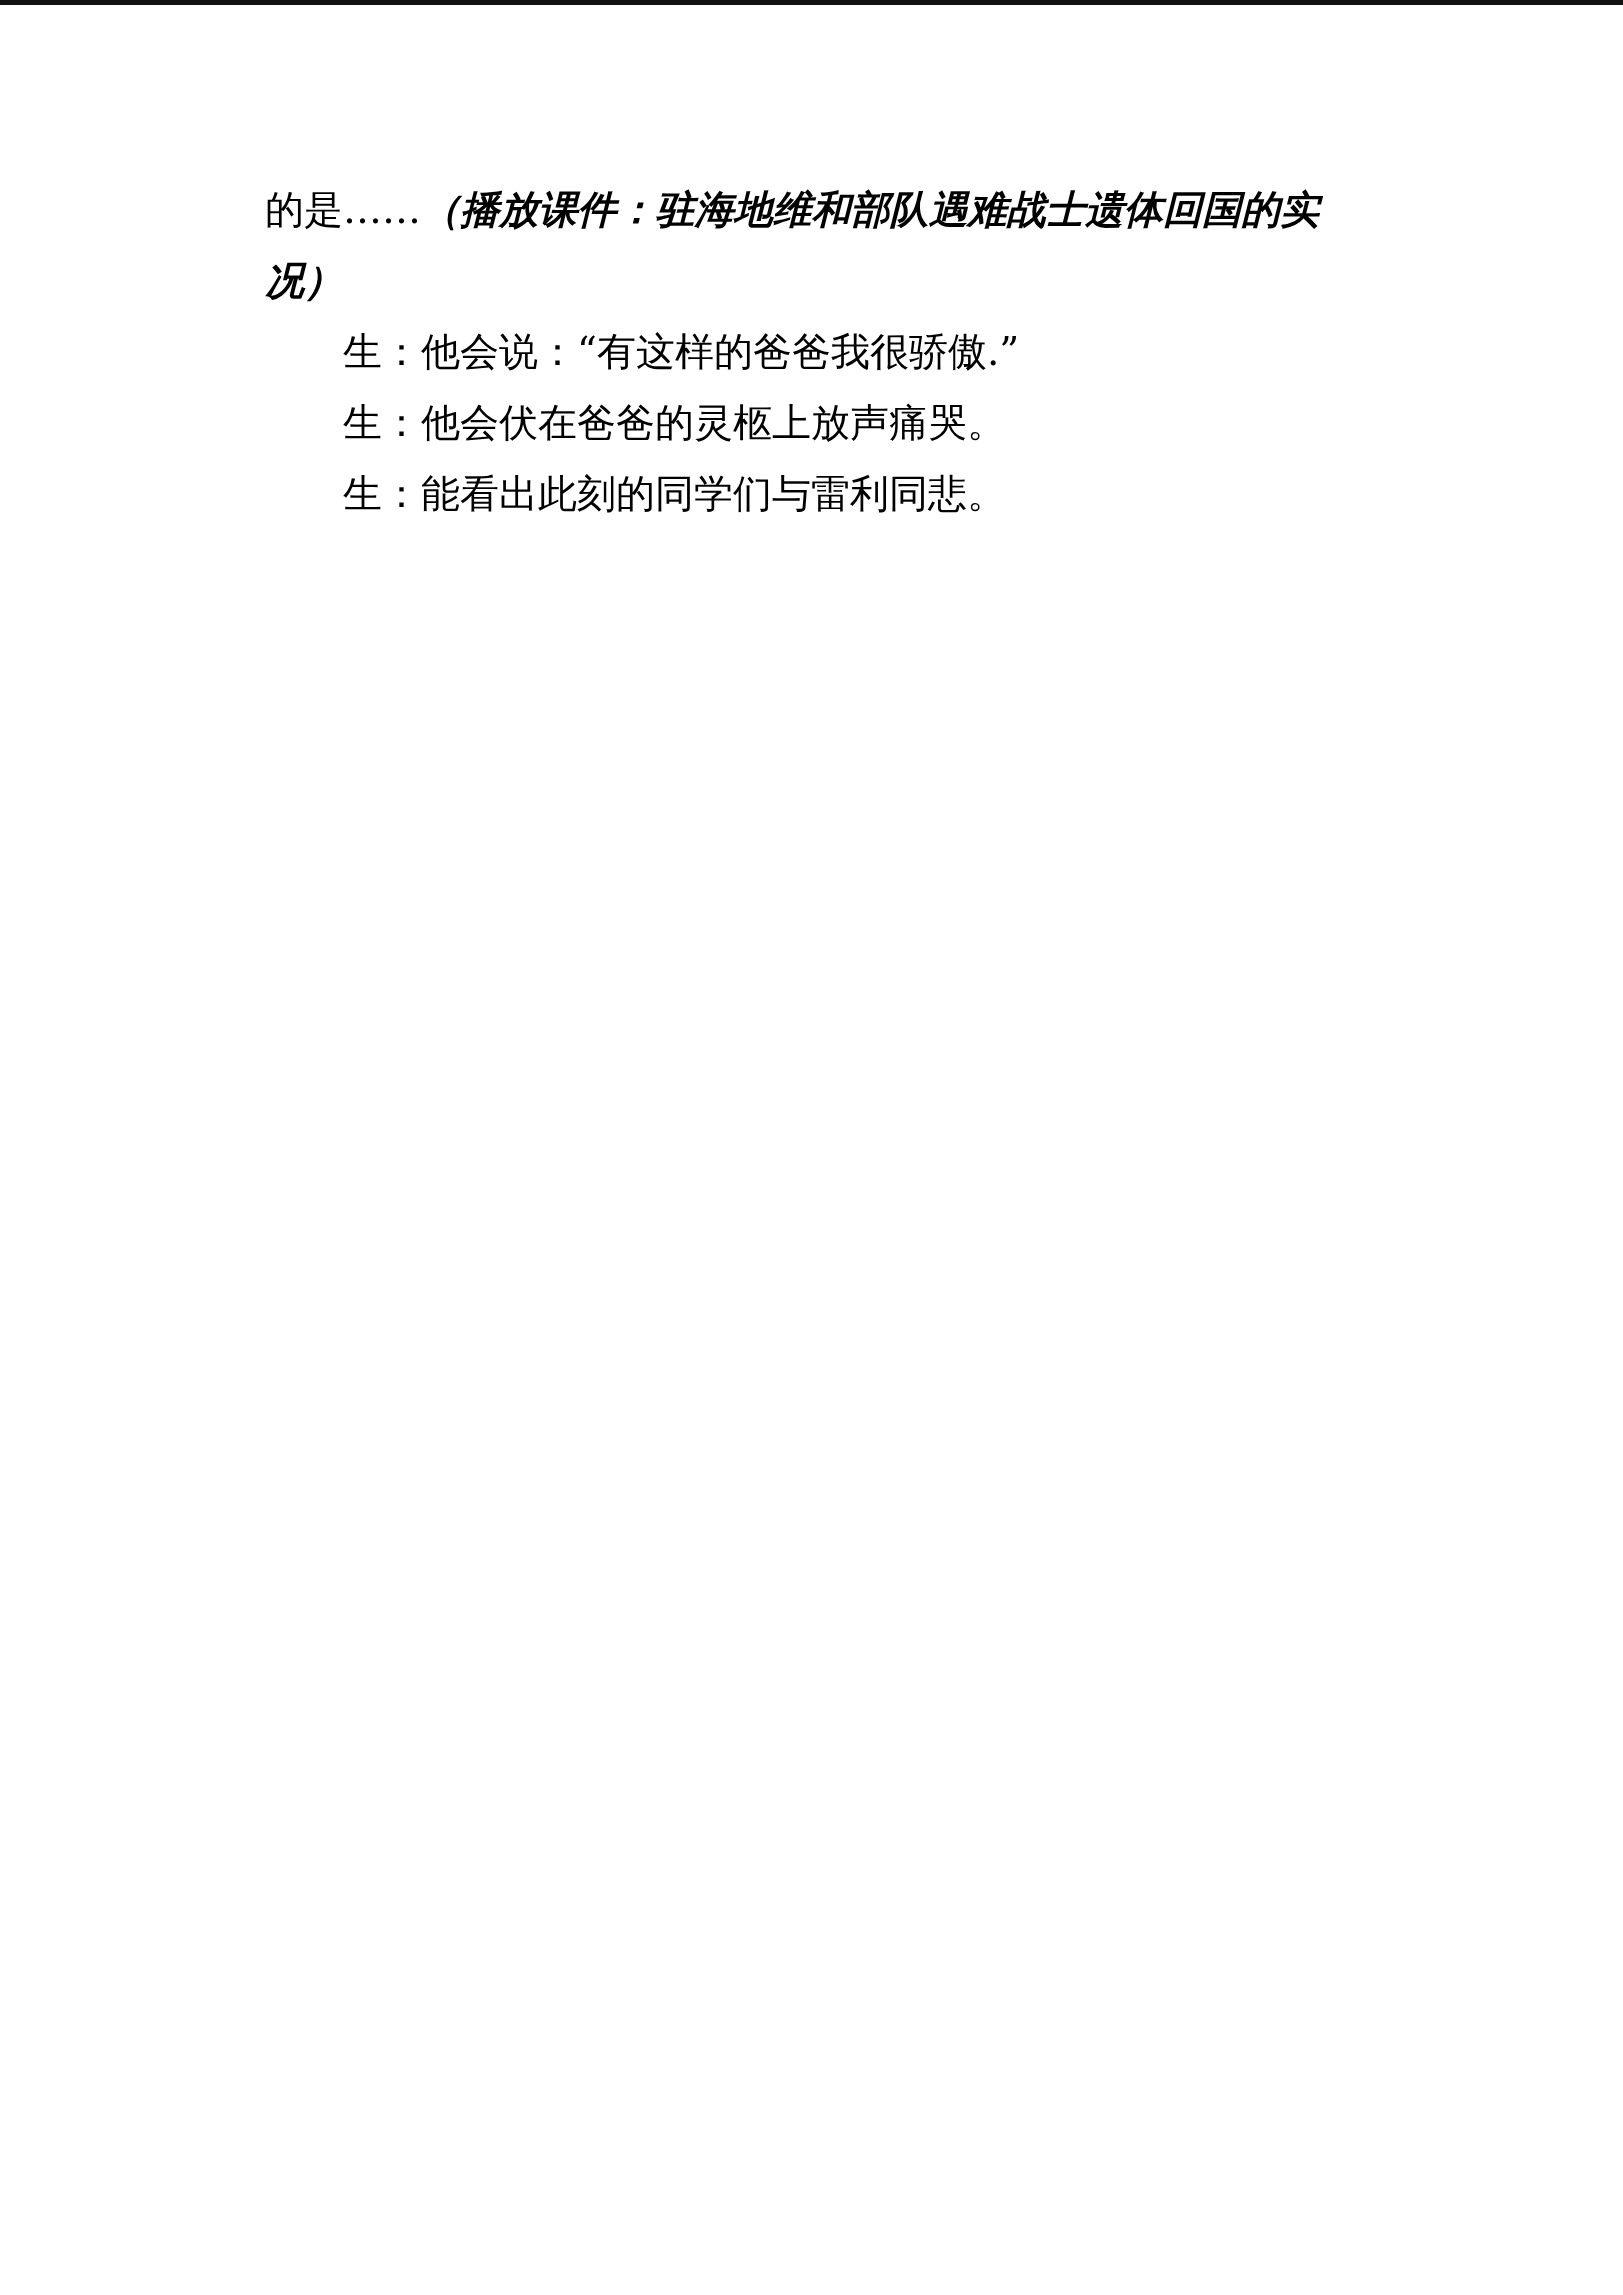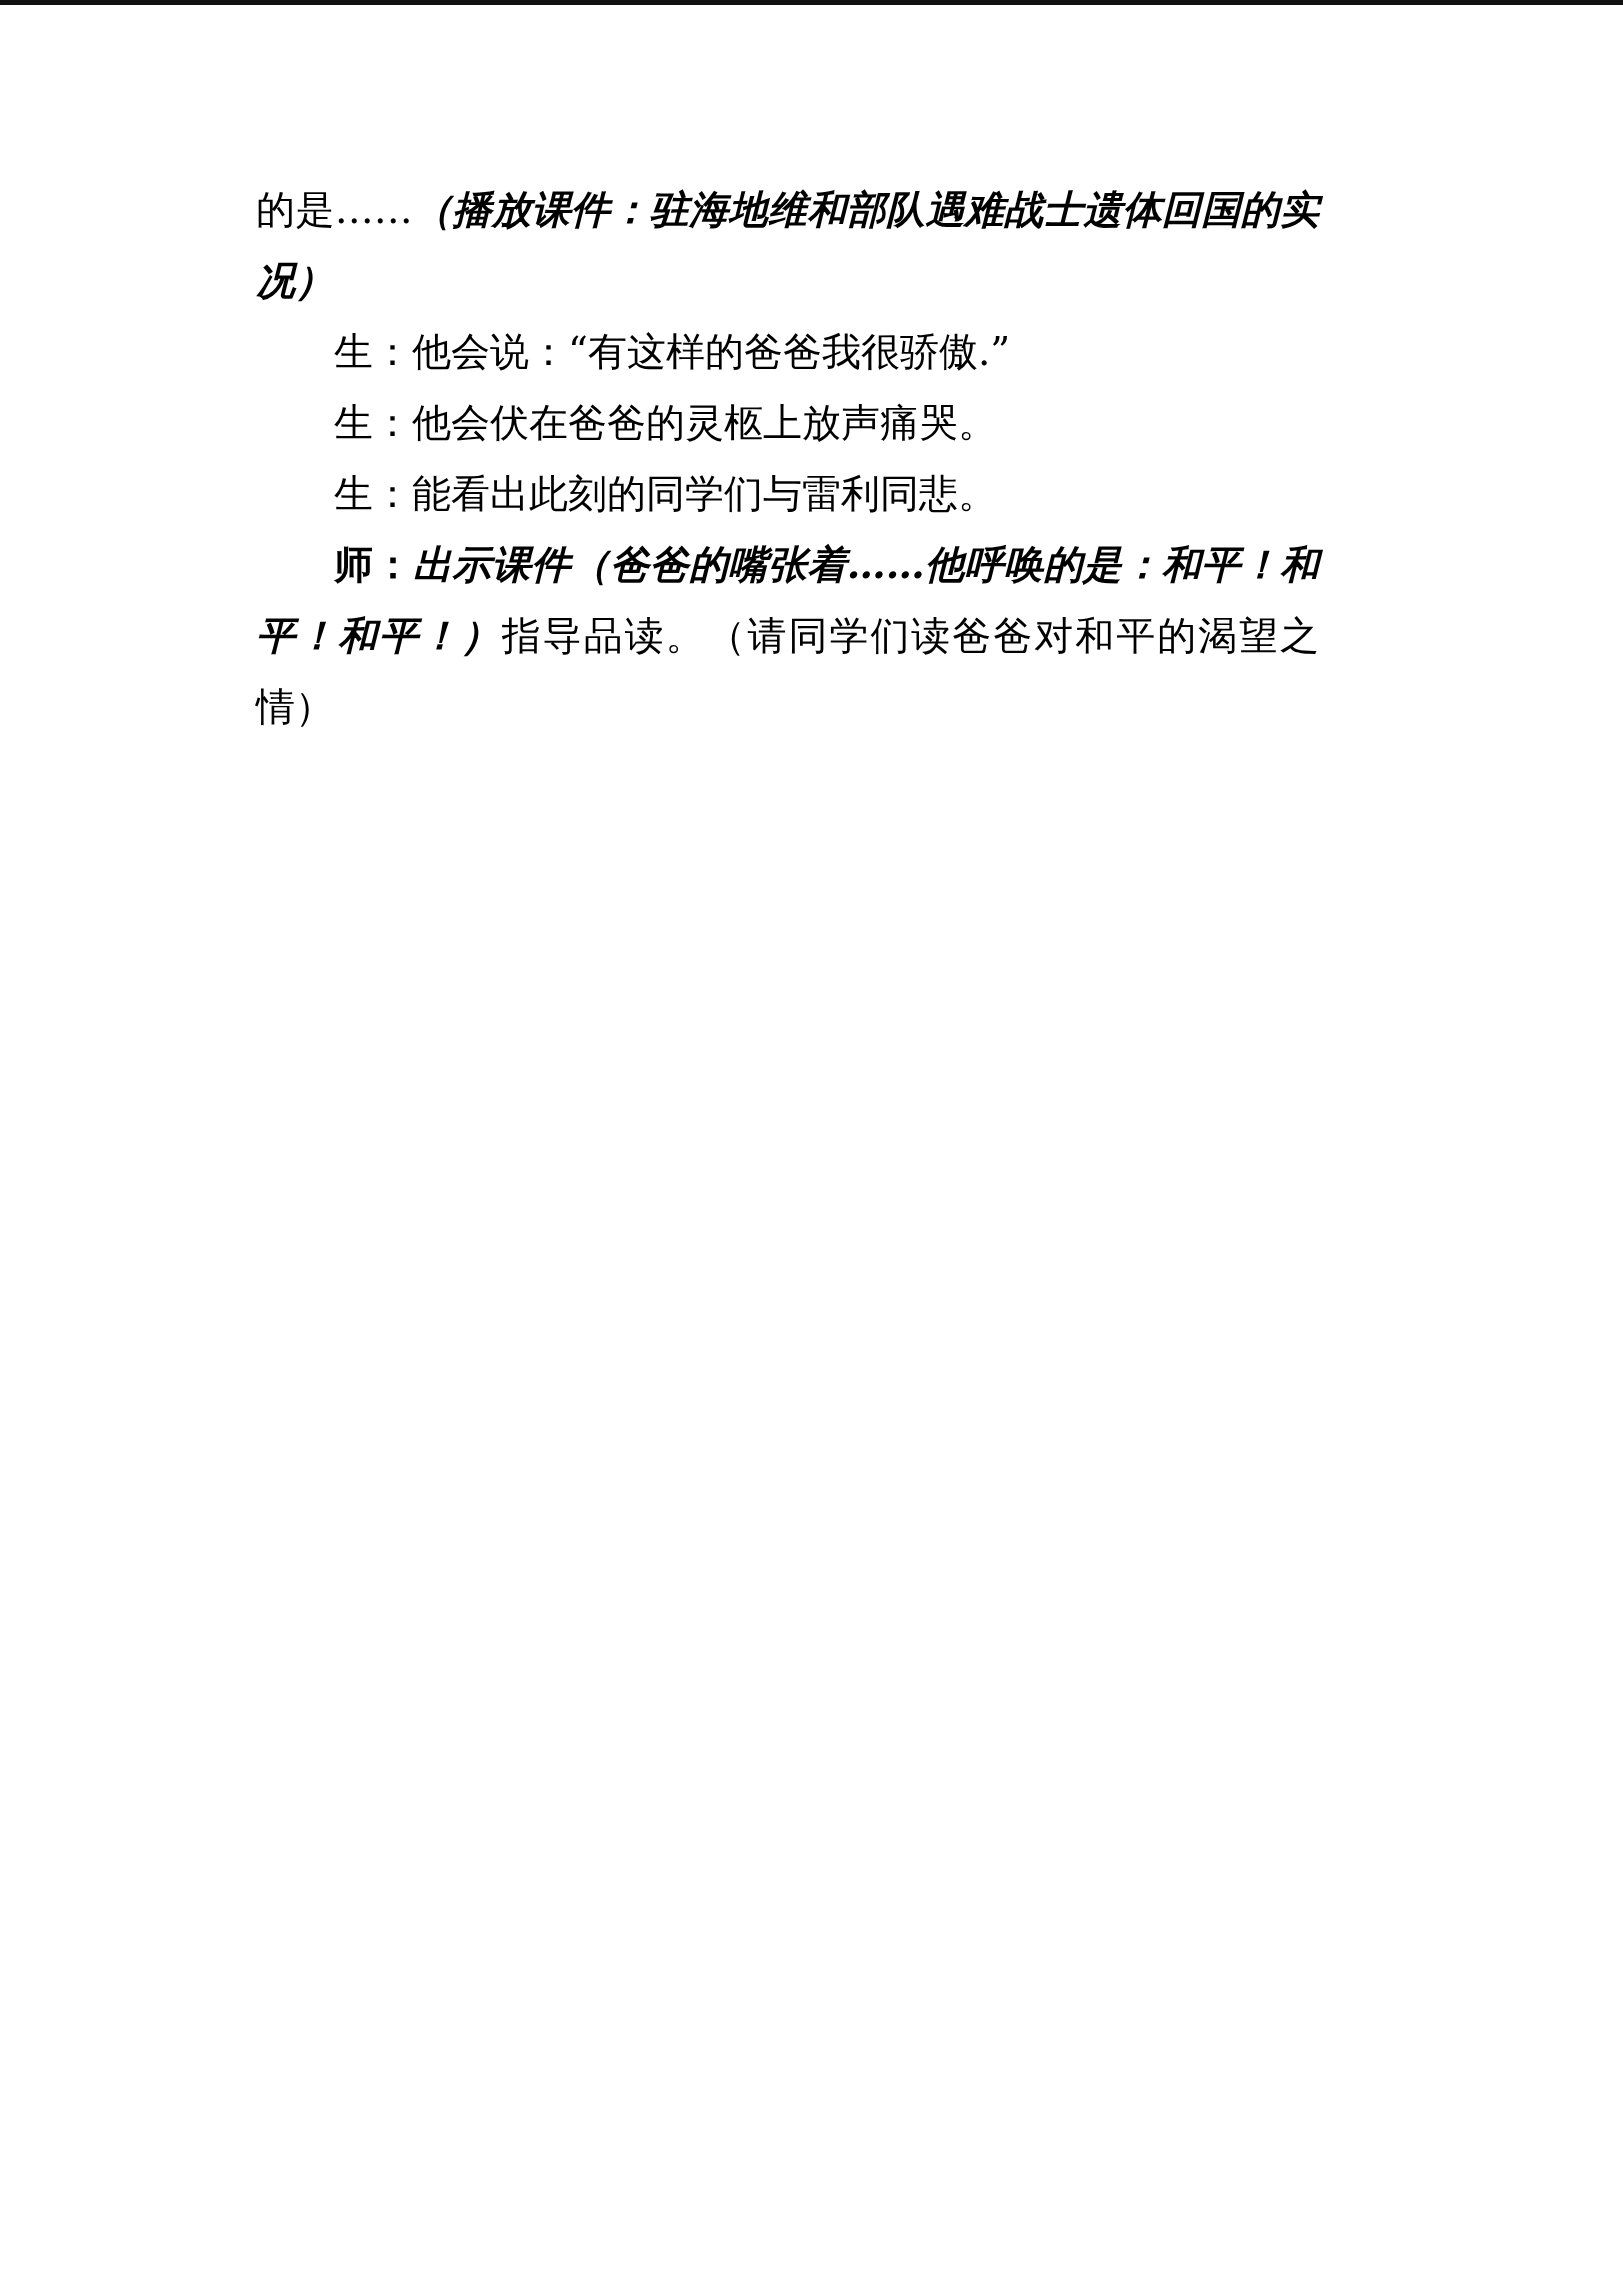--- a/index.html
+++ b/index.html
@@ -34,21 +34,21 @@
     box-sizing: border-box;
     padding: 174px 304px 0 249px;
   }
 
   .doc-body {
     width: 1070px;
   }
 
   
   .para {
-    margin: 0 0 0 7px;
+    margin: 0 0 0 16px;
     font-size: 39px;
     line-height: 71px;
     color: #000000;
     text-align: justify;
     text-justify: inter-character;
     word-break: break-all;
     letter-spacing: 0px;
     font-family: "DejaVu Serif", "Liberation Serif", serif;
     font-weight: 400;
   }
@@ -81,18 +81,17 @@
 
     <p class="para indent"><span>生：他会说：“有这样的爸爸我很骄傲.”</span></p>
 
     <p class="para indent"><span>生：他会伏在爸爸的灵柩上放声痛哭。</span></p>
 
     <p class="para indent"><span>生：能看出此刻的同学们与雷利同悲。</span></p>
 
 
 
 
-    <p class="para indent"><span class="b">师：</span><span class="bi">出示课件（爸爸的嘴张着……他呼唤的是：和平！和平！和平！）</span><span>指导品读。（请同学们读爸爸对和平的渴望之情）</span></p>
 
 
   </div>
 </div>
 
 
 </body></html>

